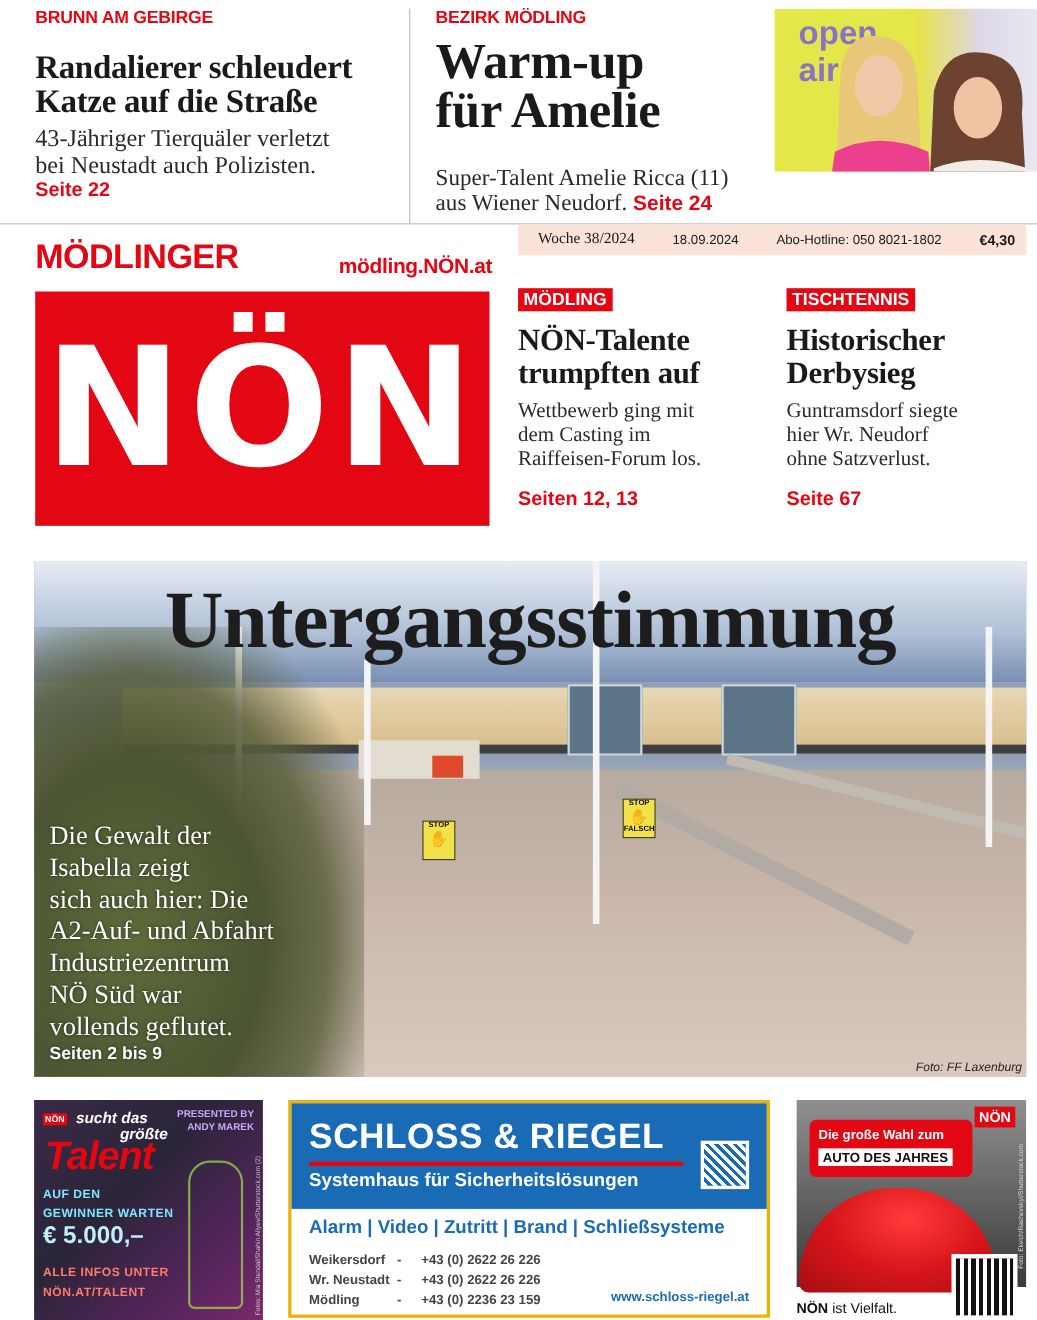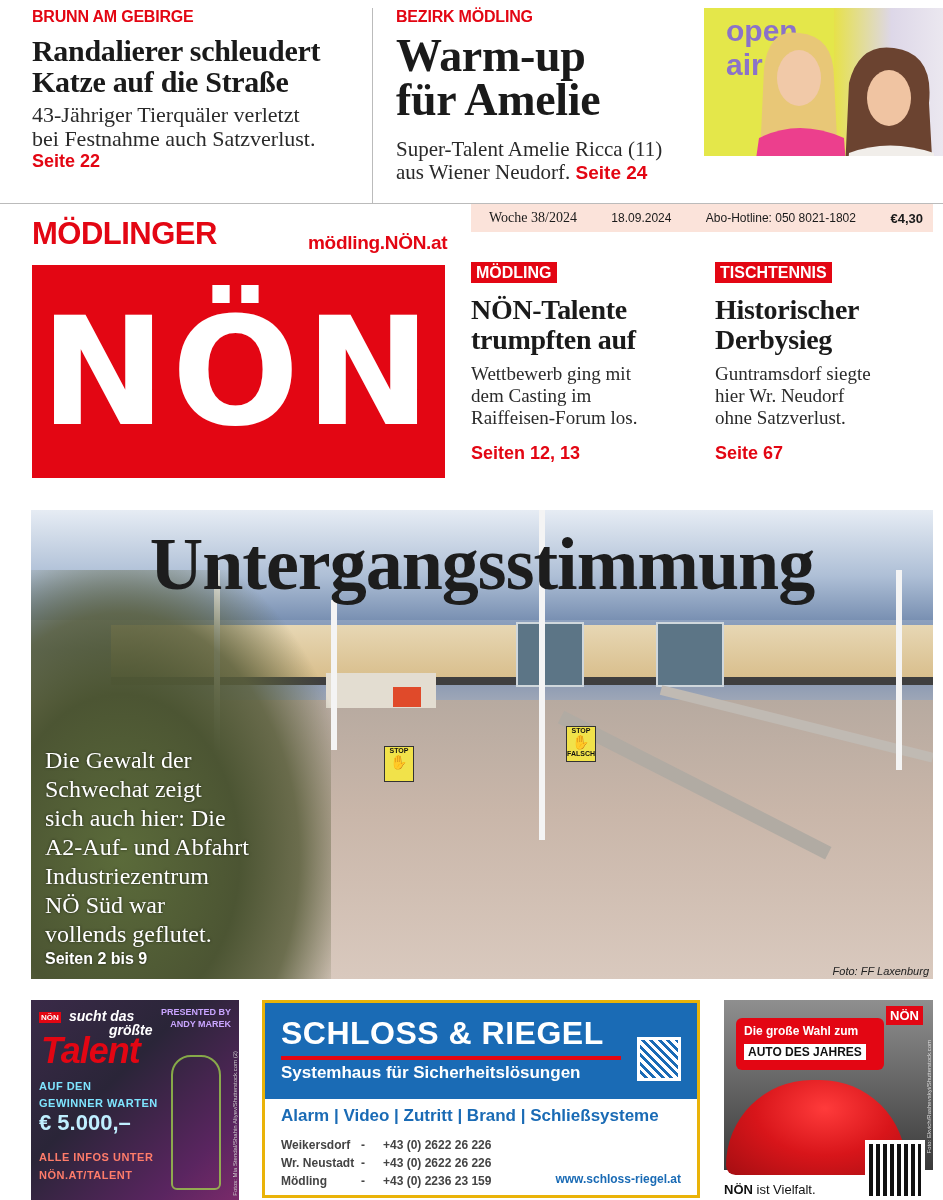--- a/index.html
+++ b/index.html
@@ -6,29 +6,29 @@
 body{width:943px;height:1200px;background:#fff;position:relative;overflow:hidden;font-family:"Liberation Sans",sans-serif;color:#1a1a1a}
 .abs{position:absolute}
 .kicker{color:#e30613;font-family:"Liberation Sans",sans-serif;font-weight:bold;font-size:16px;letter-spacing:-0.2px}
 .head{font-family:"Liberation Serif",serif;font-weight:bold;color:#1a1a1a;letter-spacing:-0.3px}
 .sub{font-family:"Liberation Serif",serif;color:#2a2a2a}
 .page{color:#e30613;font-weight:bold;font-family:"Liberation Sans",sans-serif}
 
 
 #s1{left:32px;top:8px;width:330px}
 #s1 .kicker{font-size:16px}
-#s1 h2{font-size:30px;line-height:31px;margin-top:9px}
+#s1 h2{font-size:30px;line-height:31px;margin-top:20px}
 #s1 p{font-size:22px;line-height:24px;margin-top:6px}
 #s1 .page{font-size:18px;}
 #vsep{left:372px;top:8px;width:1px;height:195px;background:#bbb}
 
 
 #s2{left:396px;top:8px;width:290px;z-index:3}
 #s2 h2{font-size:46px;line-height:44px;margin-top:8px}
-#s2 p{font-size:21px;line-height:23px;margin-top:16px;width:300px}
+#s2 p{font-size:21px;line-height:23px;margin-top:28px;width:300px}
 #s2 .page{font-size:19px}
 #photo-top{left:704px;top:8px;width:268px;height:148px;overflow:hidden;background:linear-gradient(90deg,#fff 0%,#f7f0d0 20%,#e8e330 45%,#ddd7e8 70%,#f3f1f4 100%)}
 #photo-top .poster{position:absolute;left:0;top:0;width:130px;height:150px;background:#e4e74a}
 #photo-top .poster span{position:absolute;left:22px;top:6px;font-size:30px;font-weight:bold;color:#8b72c9}
 #photo-top .woman1{position:absolute;left:40px;top:20px;width:110px;height:180px}
 #photo-top .woman2{position:absolute;left:130px;top:35px;width:110px;height:165px}
 #credit-top{right:8px;top:12px;writing-mode:vertical-rl;transform:rotate(180deg);font-size:8px;font-style:italic;color:#333}
 #hsep{left:0;top:203px;width:943px;height:1px;background:#bbb}
 
 
@@ -112,21 +112,21 @@
 <body>
 
 <div id="s1" class="abs">
   <div class="kicker">BRUNN AM GEBIRGE</div>
   <h2 class="head">
     <span>Randalierer schleudert</span><br>
     <span>Katze auf die Straße</span>
   </h2>
   <p class="sub">
     <span>43-Jähriger Tierquäler verletzt</span><br>
-    <span>bei Festnahme auch Satzverlust.</span>
+    <span>bei Neustadt auch Polizisten.</span>
   </p>
   <div class="page">Seite 22</div>
 </div>
 <div id="vsep" class="abs"></div>
 
 <div id="photo-top" class="abs">
   <div class="poster">
       <span>open air</span>
     </div>
   <svg class="woman1" viewBox="0 0 110 180">
@@ -208,21 +208,21 @@
   <div class="pole" style="left:183px;top:60px;height:180px"></div>
   <div class="pole" style="left:300px;top:90px;height:150px"></div>
   <div class="pole" style="left:508px;top:0;height:330px"></div>
   <div class="pole" style="left:865px;top:60px;height:200px"></div>
   <div class="stopsign" style="left:353px;top:236px"><span>STOP</span><span class="hand">✋</span></div>
   <div class="stopsign" style="left:535px;top:216px"><span>STOP</span><span class="hand">✋</span><span>FALSCH</span></div>
   <div class="bush"></div>
   <div id="hero-title">Untergangsstimmung</div>
   <div id="hero-cap">
     <span>Die Gewalt der</span><br>
-    <span>Schwechat zeigt</span><br>
+    <span>Isabella zeigt</span><br>
     <span>sich auch hier: Die</span><br>
     <span>A2-Auf- und Abfahrt</span><br>
     <span>Industriezentrum</span><br>
     <span>NÖ Süd war</span><br>
     <span>vollends geflutet.</span>
   </div>
   <div id="hero-page">Seiten 2 bis 9</div>
   <div id="hero-credit">Foto: FF Laxenburg</div>
 </div>
 

